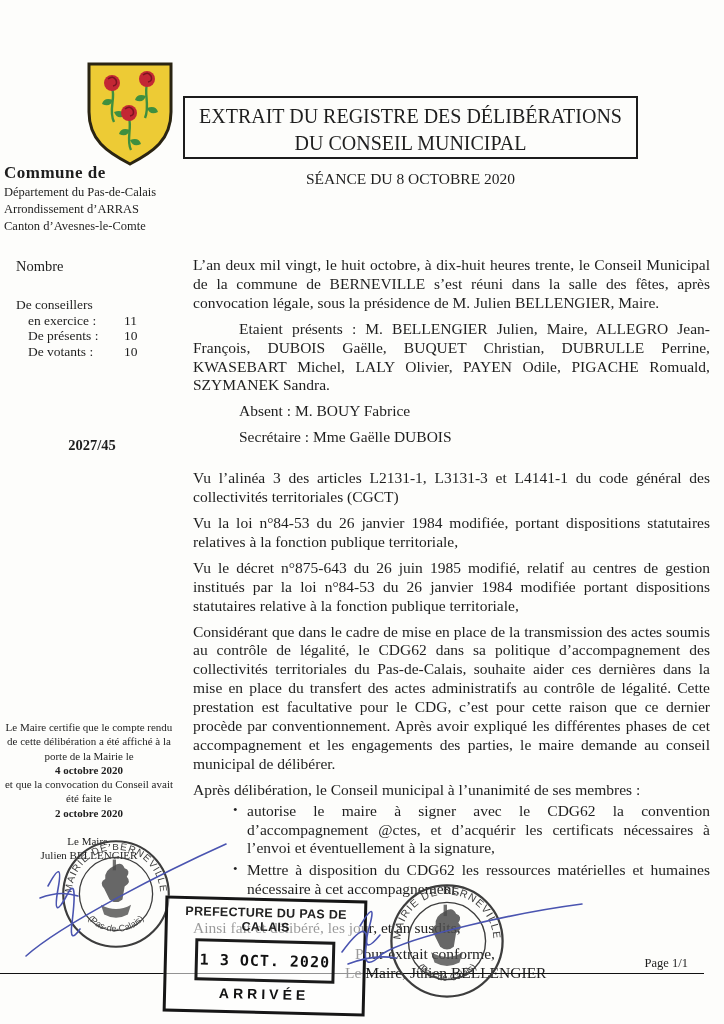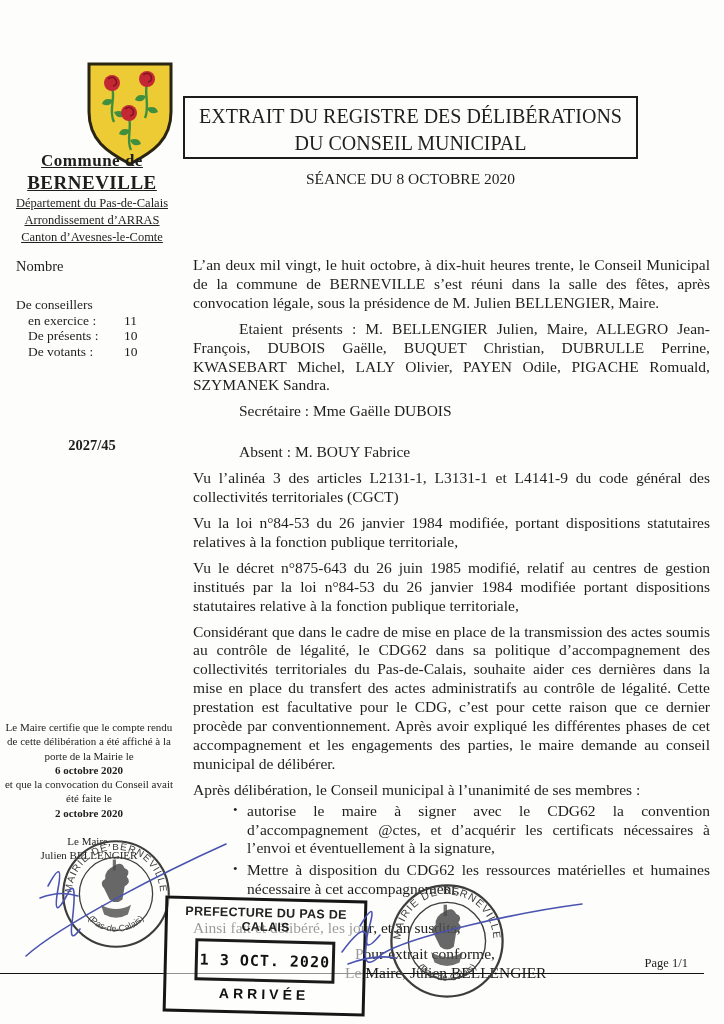--- a/index.html
+++ b/index.html
@@ -4,21 +4,21 @@
 <style>
   * { margin:0; padding:0; box-sizing:border-box; }
   html,body { background:#e8e8e8; }
   .page {
     position:relative; width:724px; height:1024px; margin:0 auto;
     background:#fdfdfb; overflow:hidden;
     font-family:"Liberation Serif", serif; color:#1e1e1e;
   }
   
   .crest { position:absolute; left:84px; top:60px; }
-  .commune-block { position:absolute; left:4px; top:151px; width:176px; text-align:center;text-decoration:underline; }
+  .commune-block { position:absolute; left:4px; top:163px; width:176px; text-align:left; }
   .commune-line1 { font-size:17px; font-weight:bold; letter-spacing:.5px; }
   .commune-line2 { font-size:19px; font-weight:bold; letter-spacing:.5px; margin-top:1px; }
   .commune-sub { font-size:12.5px; line-height:1.2; margin-top:2px; }
   
   .title-box {
     position:absolute; left:183px; top:96px; width:455px;
     border:2px solid #1c1c1c; padding:5px 10px 0;
     text-align:center; font-size:20px; line-height:1.35;
   }
   .seance { position:absolute; left:183px; top:170px; width:455px; text-align:center; font-size:15.5px; }
@@ -92,21 +92,20 @@
       <path d="M0,6 C3,16 -3,28 2,38" stroke="#3f8f3f" stroke-width="2.4" fill="none"></path>
       <path d="M1,18 q-9,-3 -11,4 q8,4 11,-4" fill="#3f8f3f"></path>
       <path d="M1,28 q9,-3 11,4 q-8,4 -11,-4" fill="#3f8f3f"></path>
       <circle cx="0" cy="1" r="8" fill="#c32734"></circle>
       <path d="M-4,-3 q5,-4 8,1 q2,5 -3,6" fill="none" stroke="#7d1420" stroke-width="1.6"></path>
     </g>
   </svg>
 
   <div class="commune-block">
     <div class="commune-line1">Commune de</div>
-    <div class="commune-line2">BERNEVILLE</div>
     <div class="commune-sub">Département du Pas-de-Calais</div>
     <div class="commune-sub">Arrondissement d’ARRAS</div>
     <div class="commune-sub">Canton d’Avesnes-le-Comte</div>
   </div>
 
   <div class="title-box">
     <div>EXTRAIT DU REGISTRE DES DÉLIBÉRATIONS</div>
     <div>DU CONSEIL MUNICIPAL</div>
   </div>
   <div class="seance">SÉANCE DU 8 OCTOBRE 2020</div>
@@ -125,33 +124,33 @@
     <div class="count-row">
       <span class="lbl">De votants :</span>
       <span>10</span>
     </div>
   </div>
 
   <div class="ref-number">2027/45</div>
 
   <div class="certify">
     <span>Le Maire certifie que le compte rendu de cette délibération a été affiché à la porte de la Mairie le</span>
-    <b>6 octobre  2020</b>
+    <b>4 octobre  2020</b>
     <span>et que la convocation du Conseil avait été faite le</span>
     <b>2 octobre 2020</b>
     <div class="signoff">Le Maire,</div>
     <div>Julien BELLENGIER</div>
   </div>
 
   <div class="main">
     <p>L’an deux mil vingt, le huit octobre, à dix-huit heures trente, le Conseil Municipal de la commune de BERNEVILLE s’est réuni dans la salle des fêtes, après convocation légale, sous la présidence de M. Julien BELLENGIER, Maire.</p>
     <p class="p-indent">Etaient présents : M. BELLENGIER Julien, Maire, ALLEGRO Jean-François, DUBOIS Gaëlle, BUQUET Christian, DUBRULLE Perrine, KWASEBART Michel, LALY Olivier, PAYEN Odile, PIGACHE Romuald, SZYMANEK Sandra.</p>
+    <p class="m-left">Absent : M. BOUY Fabrice</p>
     <p class="m-left gap-after">Secrétaire : Mme Gaëlle DUBOIS</p>
-    <p class="m-left">Absent : M. BOUY Fabrice</p>
-    <p>Vu l’alinéa 3 des articles L2131-1, L3131-1 et L4141-9 du code général des collectivités territoriales (CGCT)</p>
+    <p>Vu l’alinéa 3 des articles L2131-1, L3131-3 et L4141-1 du code général des collectivités territoriales (CGCT)</p>
     <p>Vu la loi n°84-53 du 26 janvier 1984 modifiée, portant dispositions statutaires relatives à la fonction publique territoriale,</p>
     <p>Vu le décret n°875-643 du 26 juin 1985 modifié, relatif au centres de gestion institués par la loi n°84-53 du 26 janvier 1984 modifiée portant dispositions statutaires relative à la fonction publique territoriale,</p>
     <p>Considérant que dans le cadre de mise en place de la transmission des actes soumis au contrôle de légalité, le CDG62 dans sa politique d’accompagnement des collectivités territoriales du Pas-de-Calais, souhaite aider ces dernières dans la mise en place du transfert des actes administratifs au contrôle de légalité. Cette prestation est facultative pour le CDG, c’est pour cette raison que ce dernier procède par conventionnement. Après avoir expliqué les différentes phases de cet accompagnement et les engagements des parties, le maire demande au conseil municipal de délibérer.</p>
     <p style="margin-bottom:2px;">Après délibération, le Conseil municipal à l’unanimité de ses membres :</p>
     <ul class="resolutions">
       <li>autorise le maire à signer avec le CDG62 la convention d’accompagnement @ctes, et d’acquérir les certificats nécessaires à l’envoi et éventuellement à la signature,</li>
       <li>Mettre à disposition du CDG62 les ressources matérielles et humaines nécessaire à cet accompagnement,</li>
     </ul>
     <p class="ainsi">Ainsi fait et délibéré, les jour, et an susdits,</p>
     <p class="pour-extrait">Pour extrait conforme,</p>

